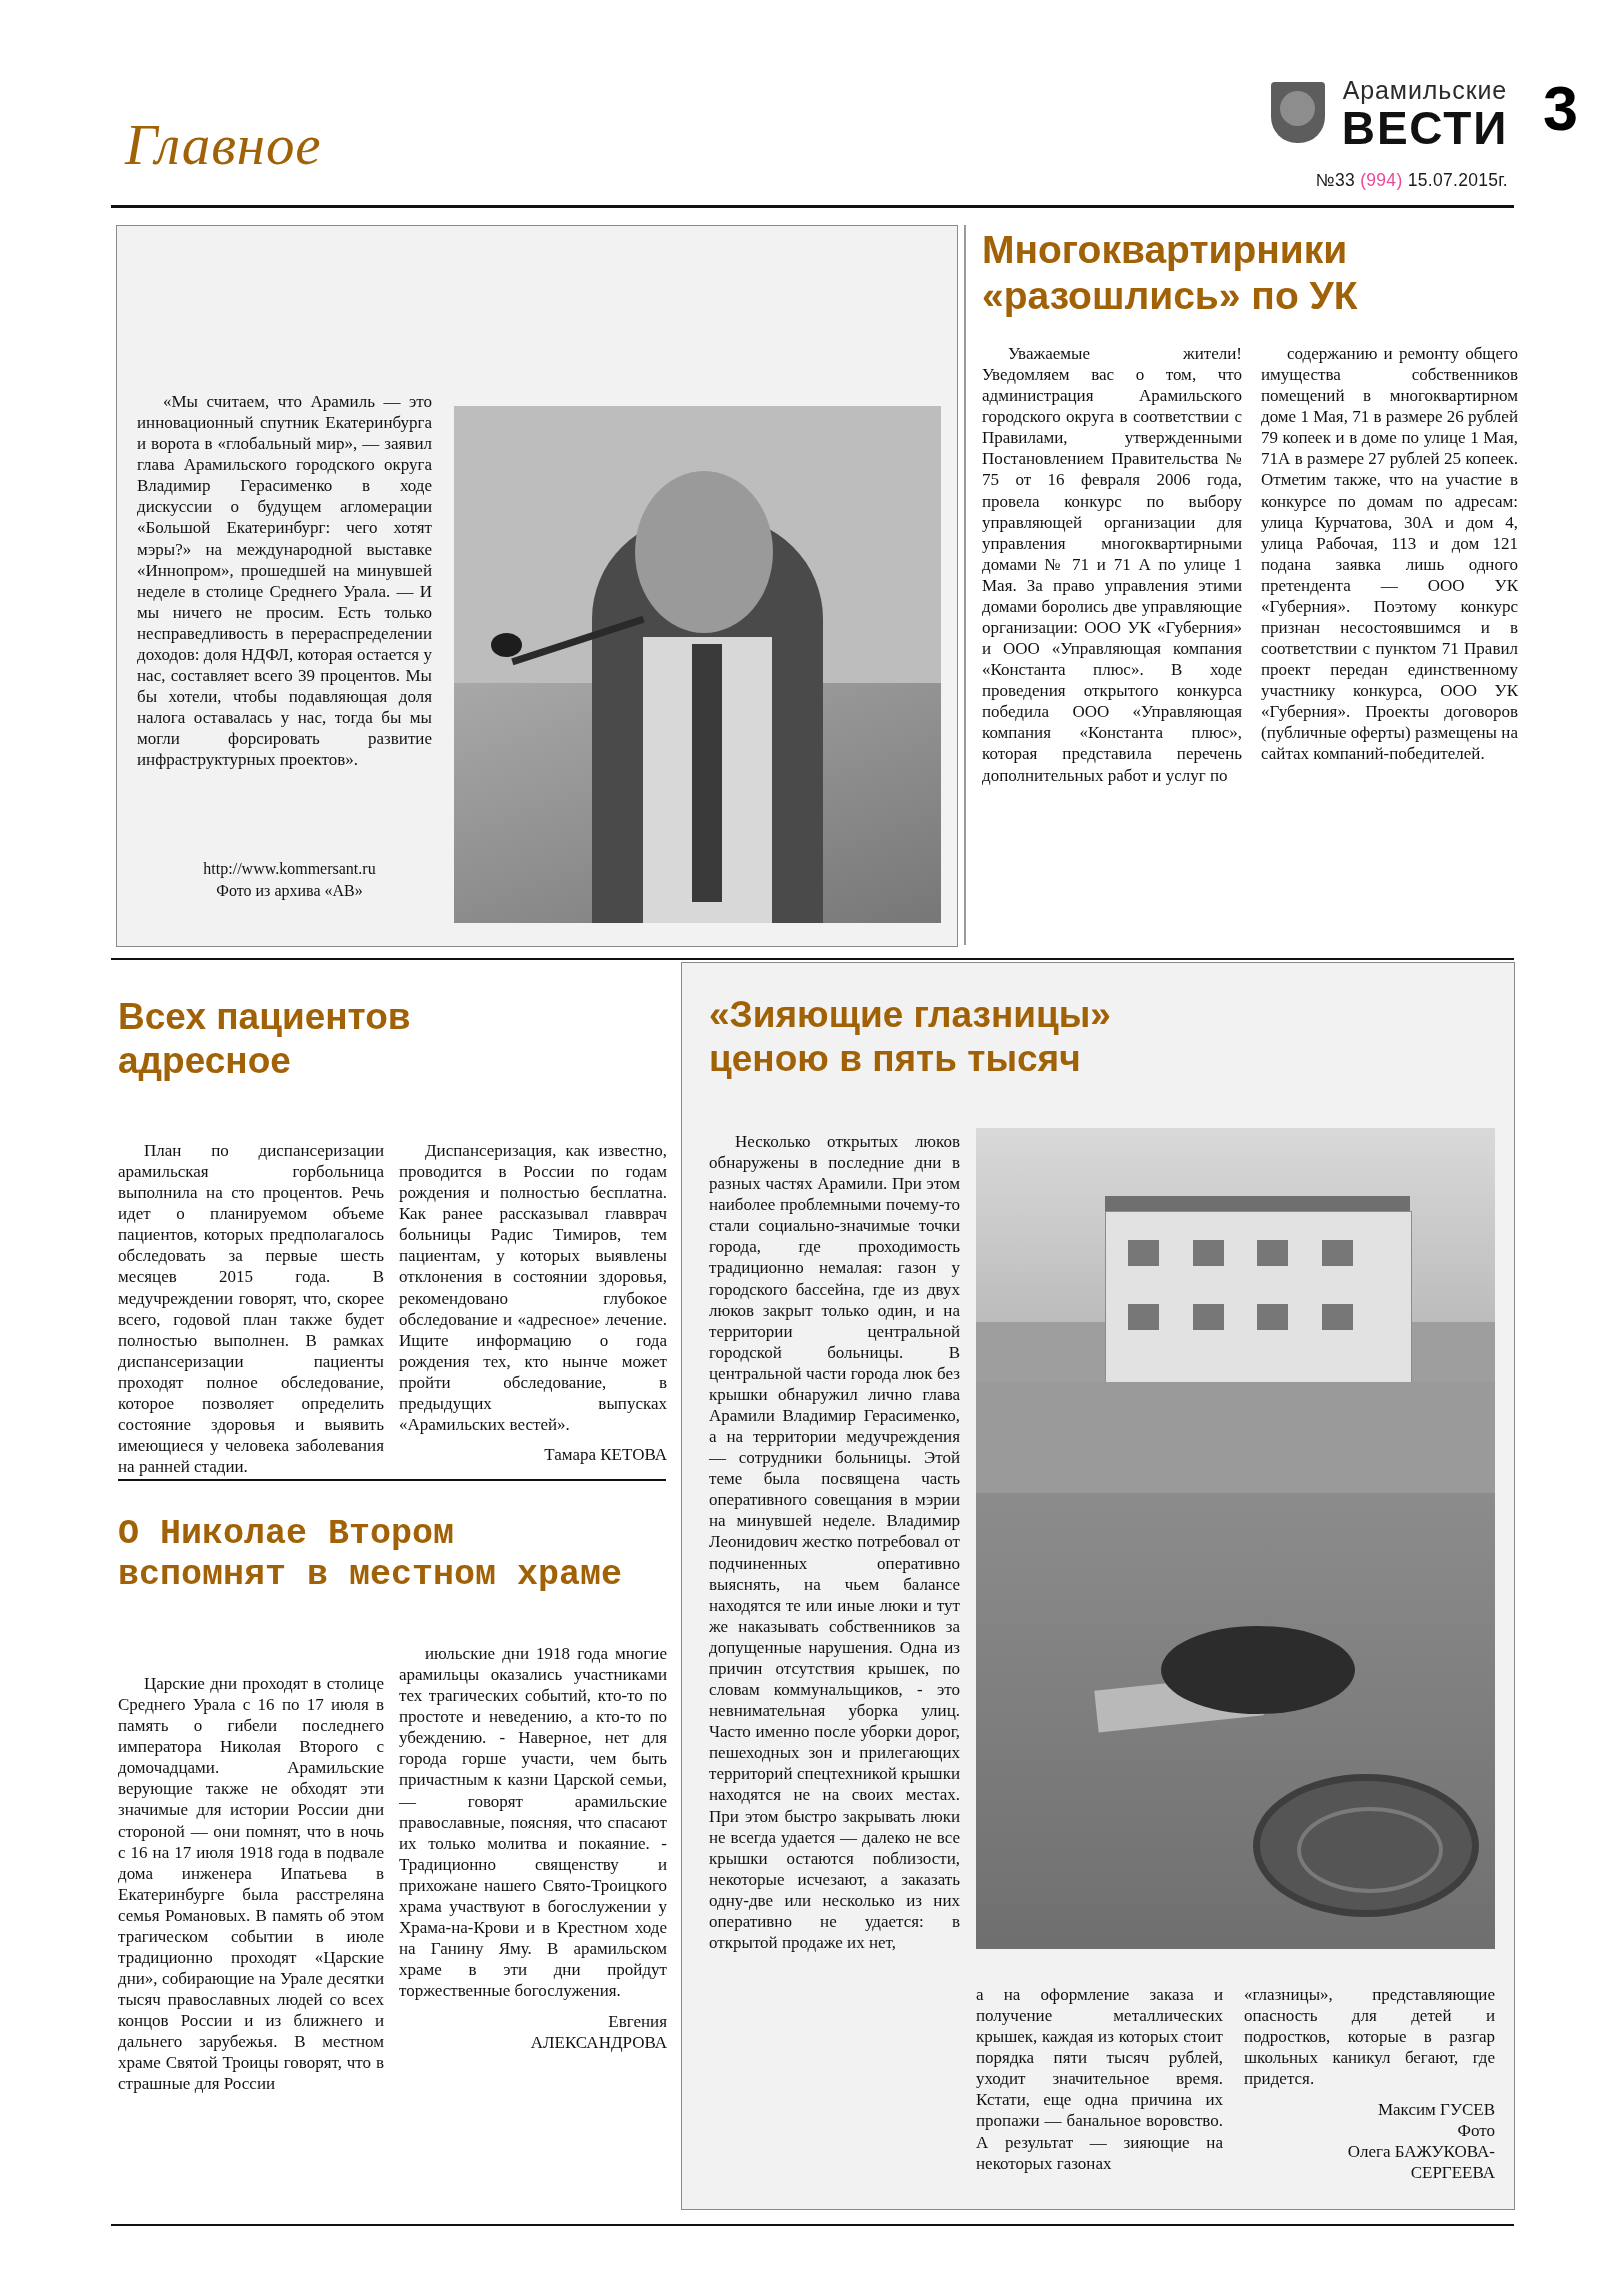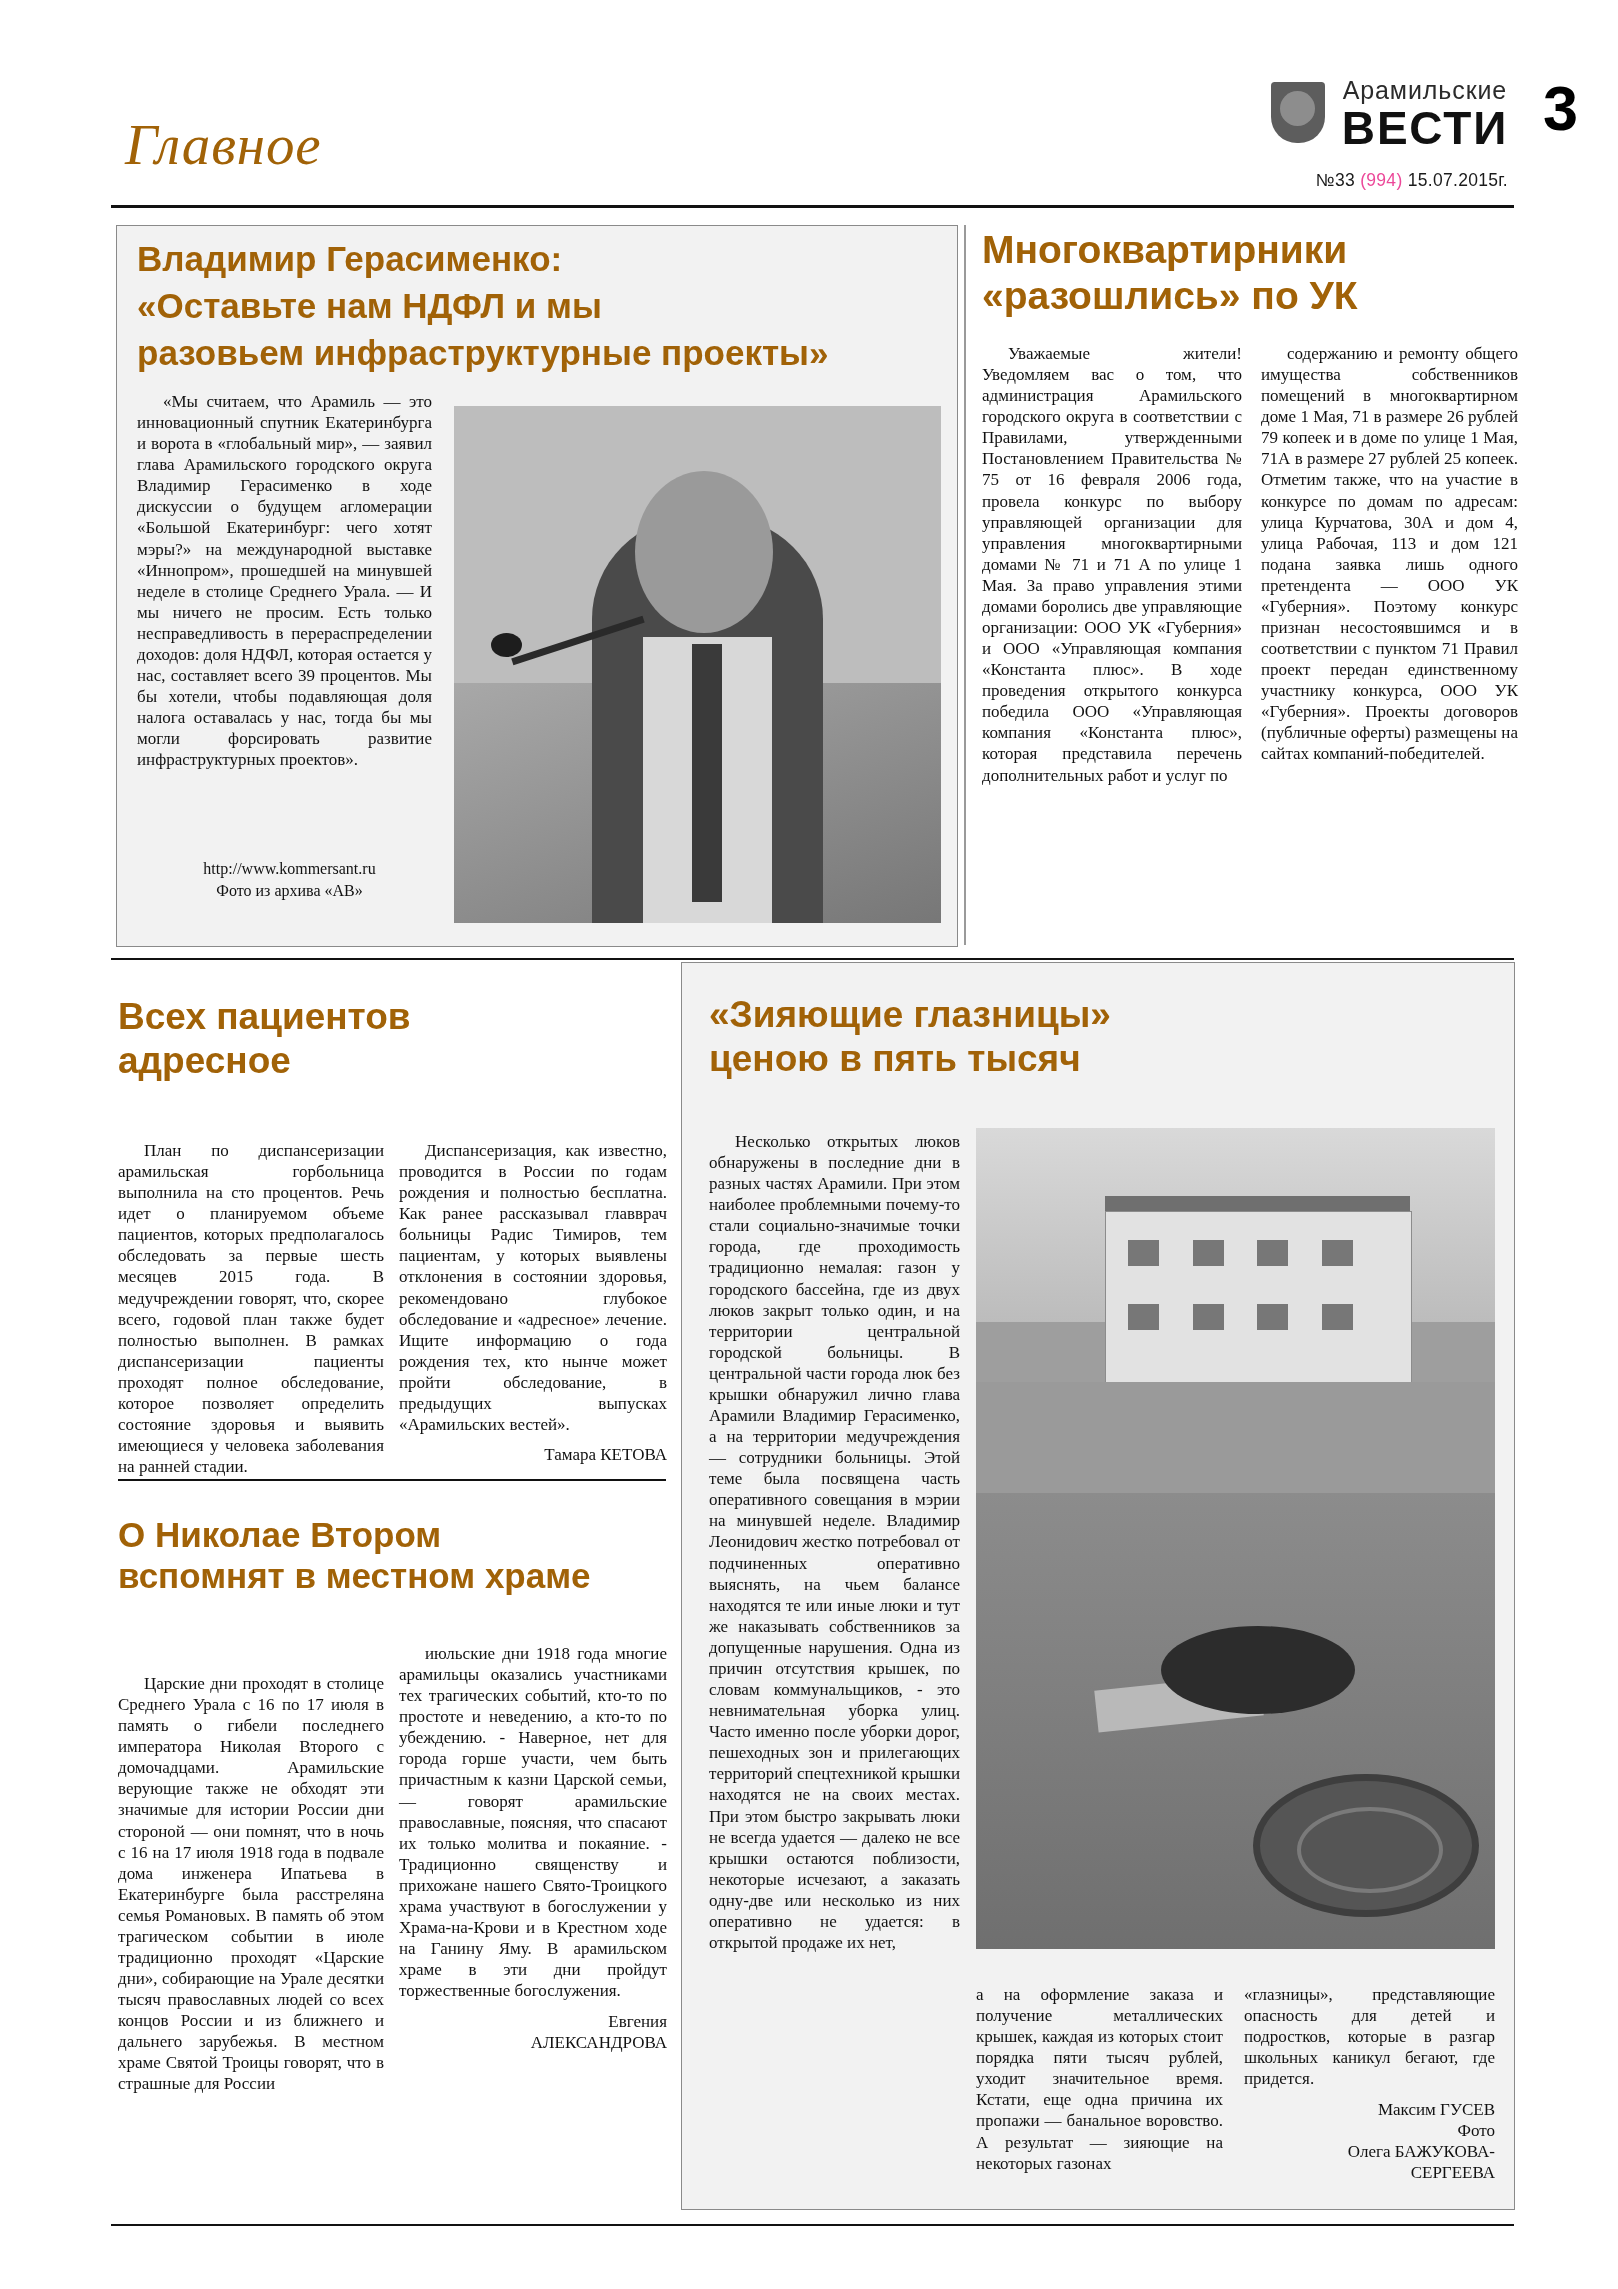--- a/index.html
+++ b/index.html
@@ -239,20 +239,21 @@
     width: 548px; height: 1.8px;
     background: #111;
   }
 
   
   .art4-head {
     position: absolute;
     left: 118px; top: 1514px;
     width: 554px;
     font-size: 35px;
+    font-family: Liberation Mono, monospace;
   }
   .art4-c1 { position: absolute; left: 118px; top: 1673px; width: 266px; }
   .art4-c2 { position: absolute; left: 399px; top: 1643px; width: 268px; }
 
   
   .art5-box {
     position: absolute;
     left: 681px; top: 962px;
     width: 832px; height: 1246px;
     border: 1.8px solid #8a8a8a;
@@ -346,25 +347,20 @@
   <div class="issue-line">
     <span>№33</span>
     <span class="muted">(994)</span>
     <span>15.07.2015г.</span>
   </div>
 
   <div class="rule-top"></div>
 
   <div class="art1-box"></div>
 
-  <div class="art1-head hl">
-    <div>Владимир Герасименко:</div>
-    <div class="l2">«Оставьте нам НДФЛ и мы</div>
-    <div class="l2">разовьем инфраструктурные проекты»</div>
-  </div>
 
   <div class="art1-col">
     <p class="body">«Мы считаем, что Арамиль — это инновационный спутник Екатеринбурга и ворота в «глобальный мир», — заявил глава Арамильского городского округа Владимир Герасименко в ходе дискуссии о будущем агломерации «Большой Екатеринбург: чего хотят мэры?» на международной выставке «Иннопром», прошедшей на минувшей неделе в столице Среднего Урала. — И мы ничего не просим. Есть только несправедливость в перераспределении доходов: доля НДФЛ, которая остается у нас, составляет всего 39 процентов. Мы бы хотели, чтобы подавляющая доля налога оставалась у нас, тогда бы мы могли форсировать развитие инфраструктурных проектов».</p>
   </div>
 
   <div class="art1-credit">
     <div>http://www.kommersant.ru</div>
     <div>Фото из архива «АВ»</div>
   </div>
 

